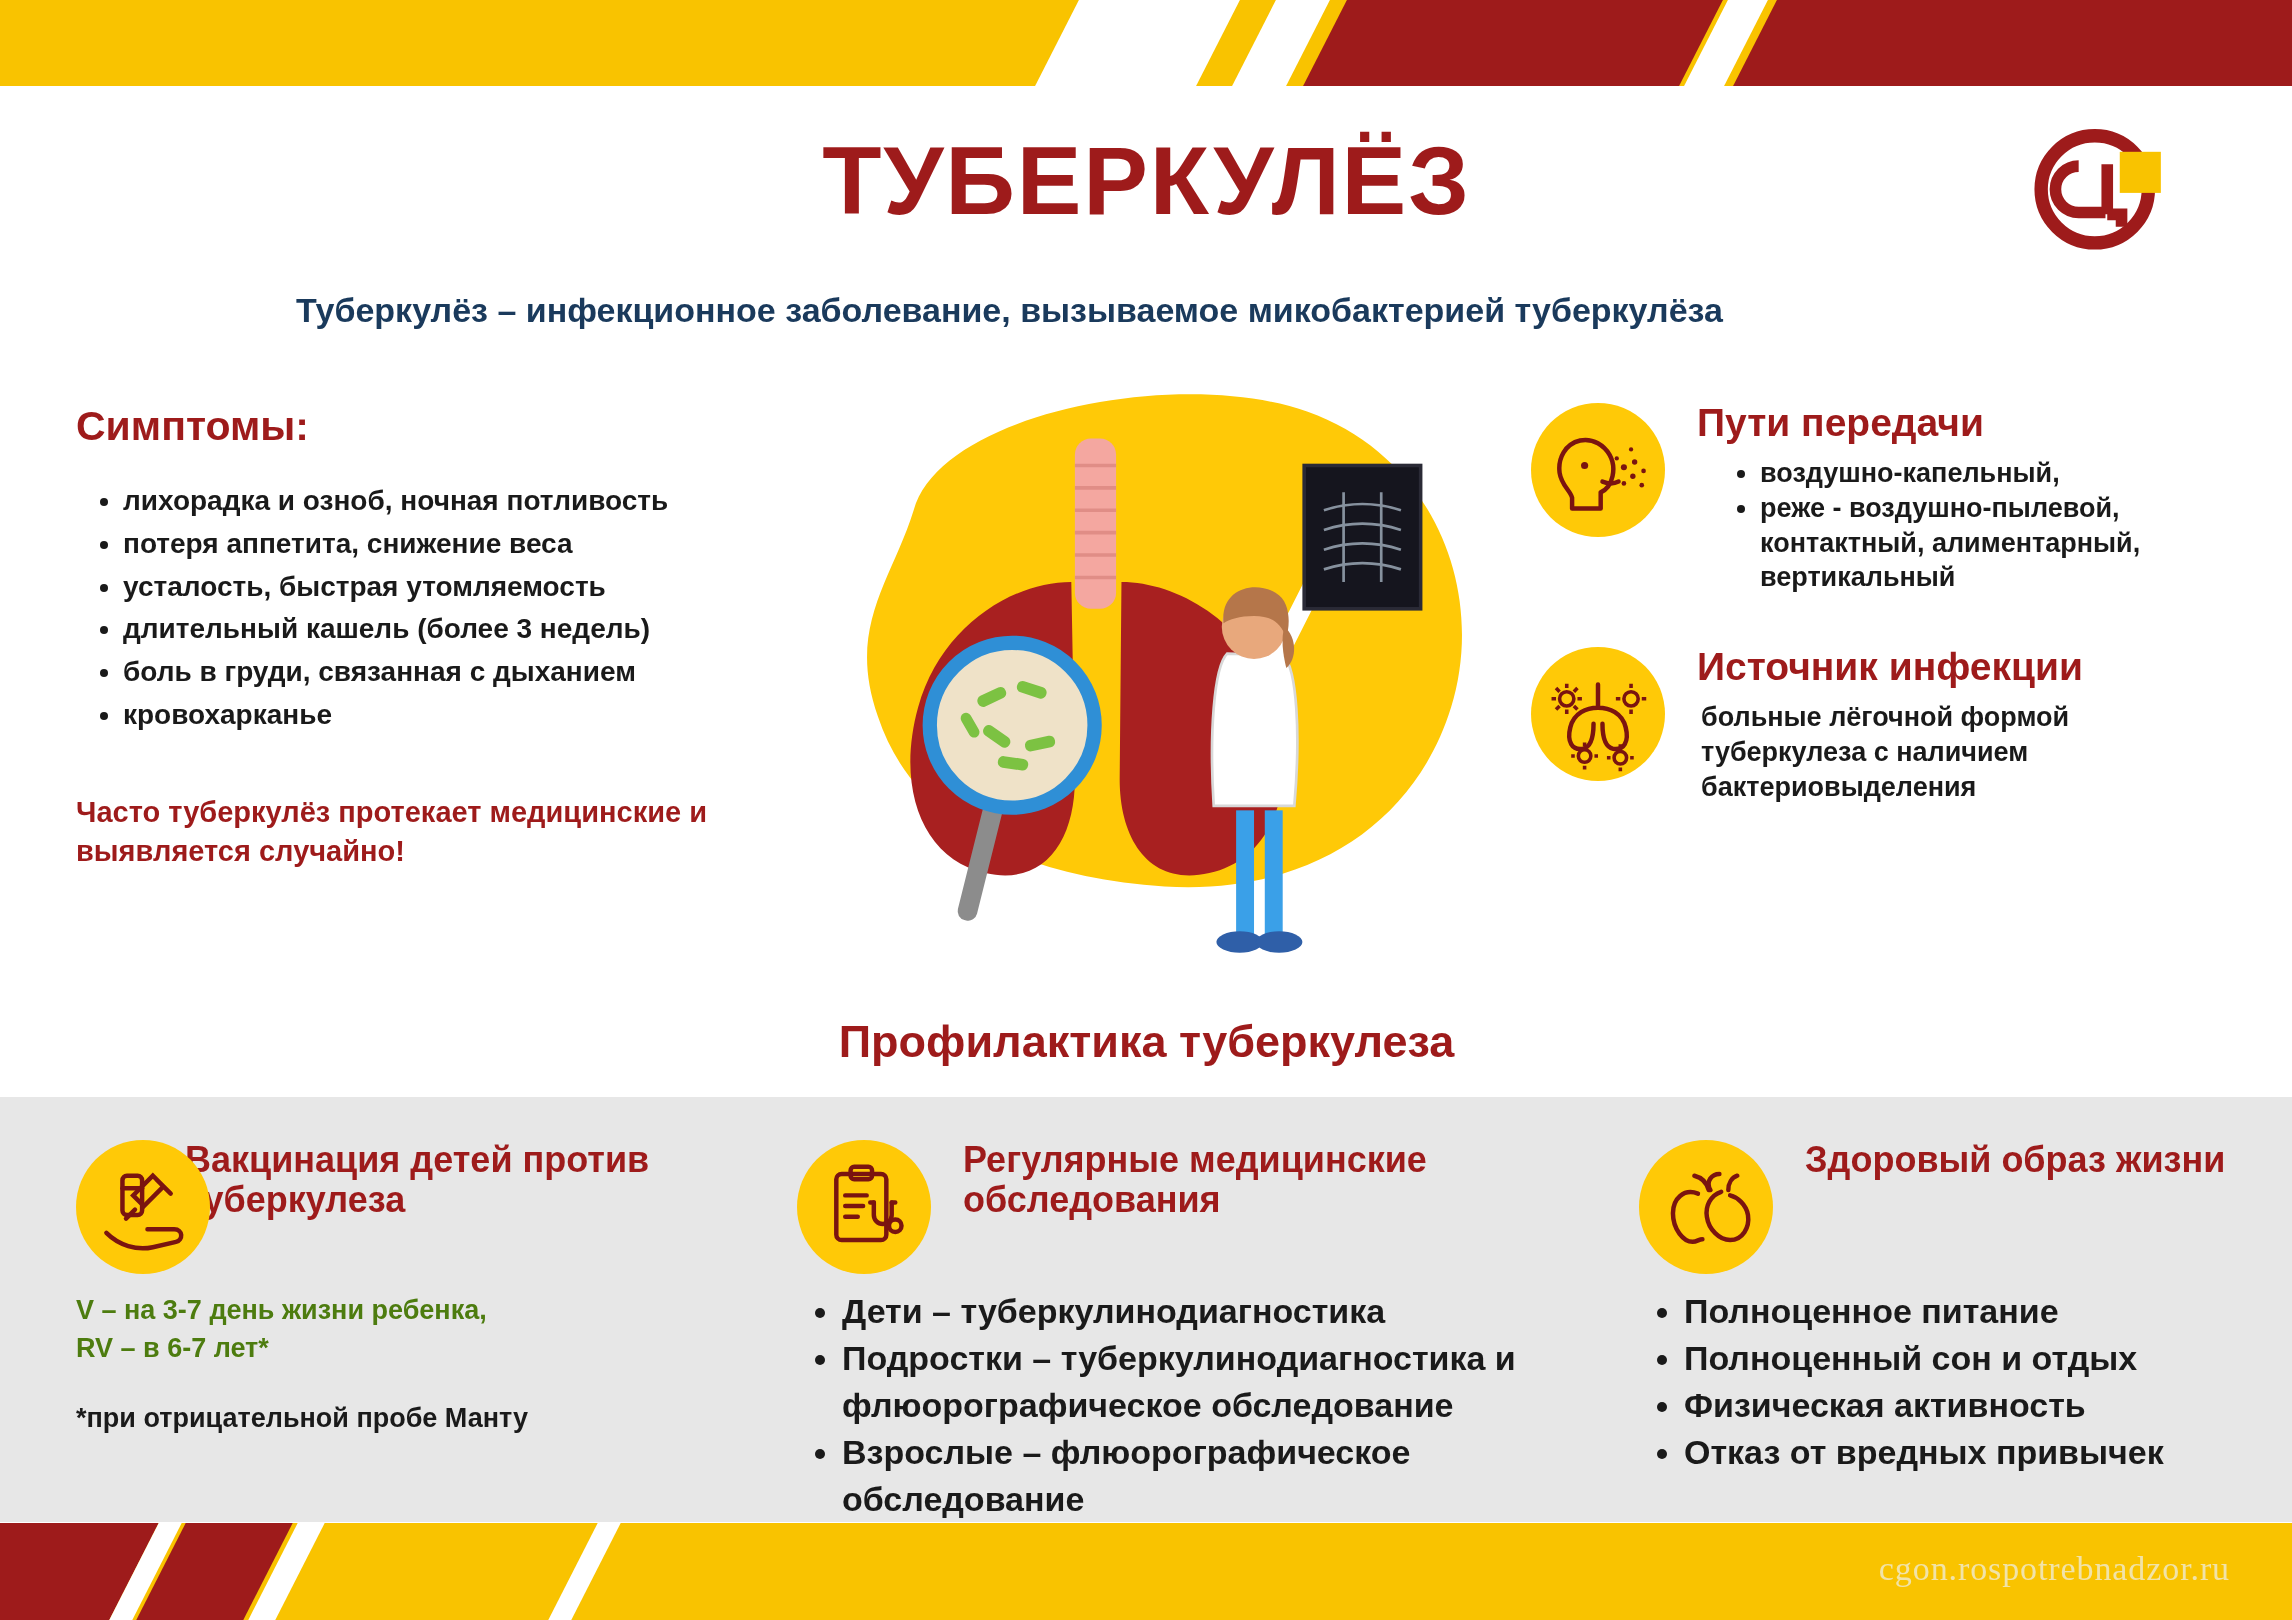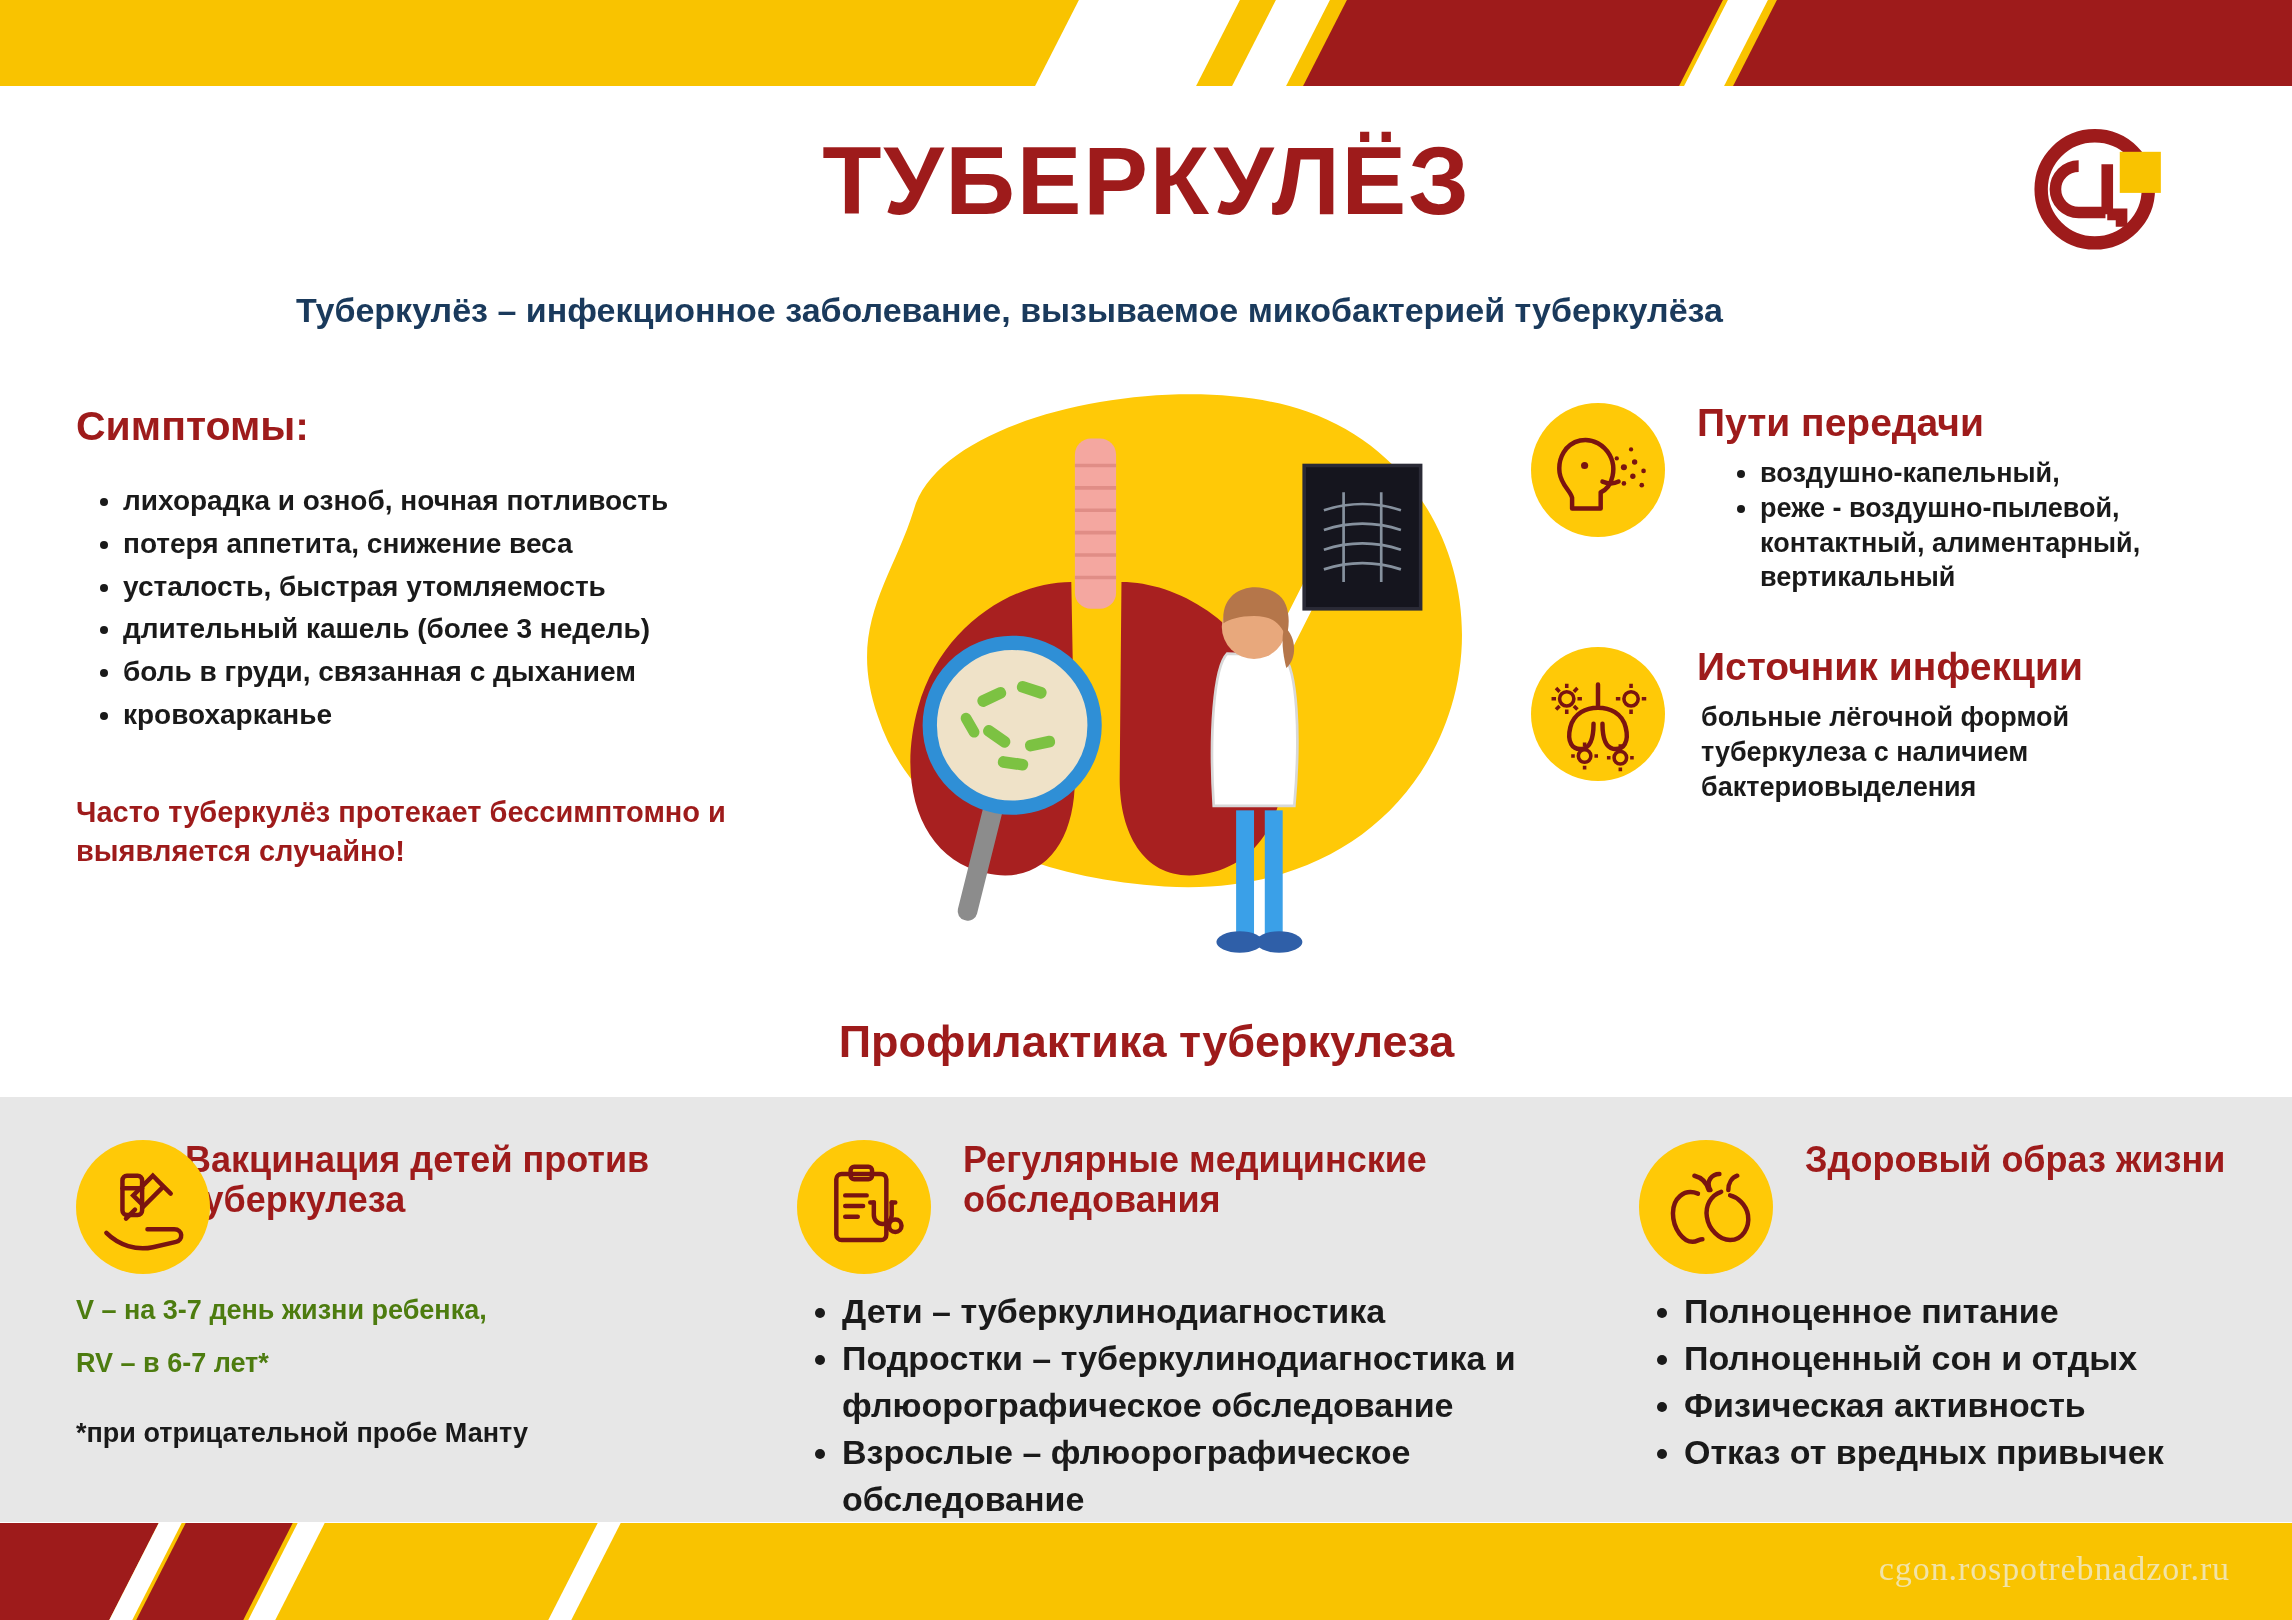--- a/index.html
+++ b/index.html
@@ -263,21 +263,21 @@
   <div class="symptoms">
     <div class="sec-head">Симптомы:</div>
     <ul>
       <li>лихорадка и озноб, ночная потливость</li>
       <li>потеря аппетита, снижение веса</li>
       <li>усталость, быстрая утомляемость</li>
       <li>длительный кашель (более 3 недель)</li>
       <li>боль в груди, связанная с дыханием</li>
       <li>кровохарканье</li>
     </ul>
-    <div class="note">Часто туберкулёз протекает бессимптомно и выявляется случайно!</div>
+    <div class="note">Часто туберкулёз протекает медицинские и выявляется случайно!</div>
   </div>
 
   <div class="illustration">
     <svg width="699" height="627" viewBox="0 0 780 700" xmlns="http://www.w3.org/2000/svg">
 
       <path d="M120 170 C 150 60, 420 10, 560 60 C 700 110, 760 260, 720 390
                C 680 520, 560 600, 400 590 C 240 580, 120 520, 80 400
                C 45 300, 95 250, 120 170 Z" fill="#FFC907"></path>
 
       <rect x="300" y="90" width="46" height="190" rx="18" fill="#F4A7A0"></rect>
@@ -398,21 +398,21 @@
               <path d="M52 54 h22"></path>
               <path d="M90 44 l16 16 M98 52 l-22 22 l-12 -12 l22 -22 Z"></path>
               <path d="M66 78 l-10 10"></path>
               <path d="M34 104 c 14 14, 34 20, 52 16 l 26 -6 c 8 -2, 8 -14, -2 -14 l -30 0" stroke-linejoin="round"></path>
             </g>
           </svg>
         </div>
         <div class="chead">Вакцинация детей против туберкулеза</div>
       </div>
       <div class="plain">V – на 3-7 день жизни ребенка,</div>
-      <div class="plain" style="margin-top:17px">RV – в 6-7 лет*</div>
+      <div class="plain" style="margin-top:2px">RV – в 6-7 лет*</div>
       <div class="plain2">*при отрицательной пробе Манту</div>
     </div>
 
     <div class="col col2">
       <div class="col-head-row">
         <div class="circ-icon">
           <svg width="134" height="134" viewBox="0 0 150 150" xmlns="http://www.w3.org/2000/svg">
             <g fill="none" stroke="#7A1410" stroke-width="5" stroke-linejoin="round" stroke-linecap="round">
               <rect x="44" y="38" width="56" height="74" rx="6"></rect>
               <rect x="60" y="30" width="24" height="14" rx="4"></rect>

